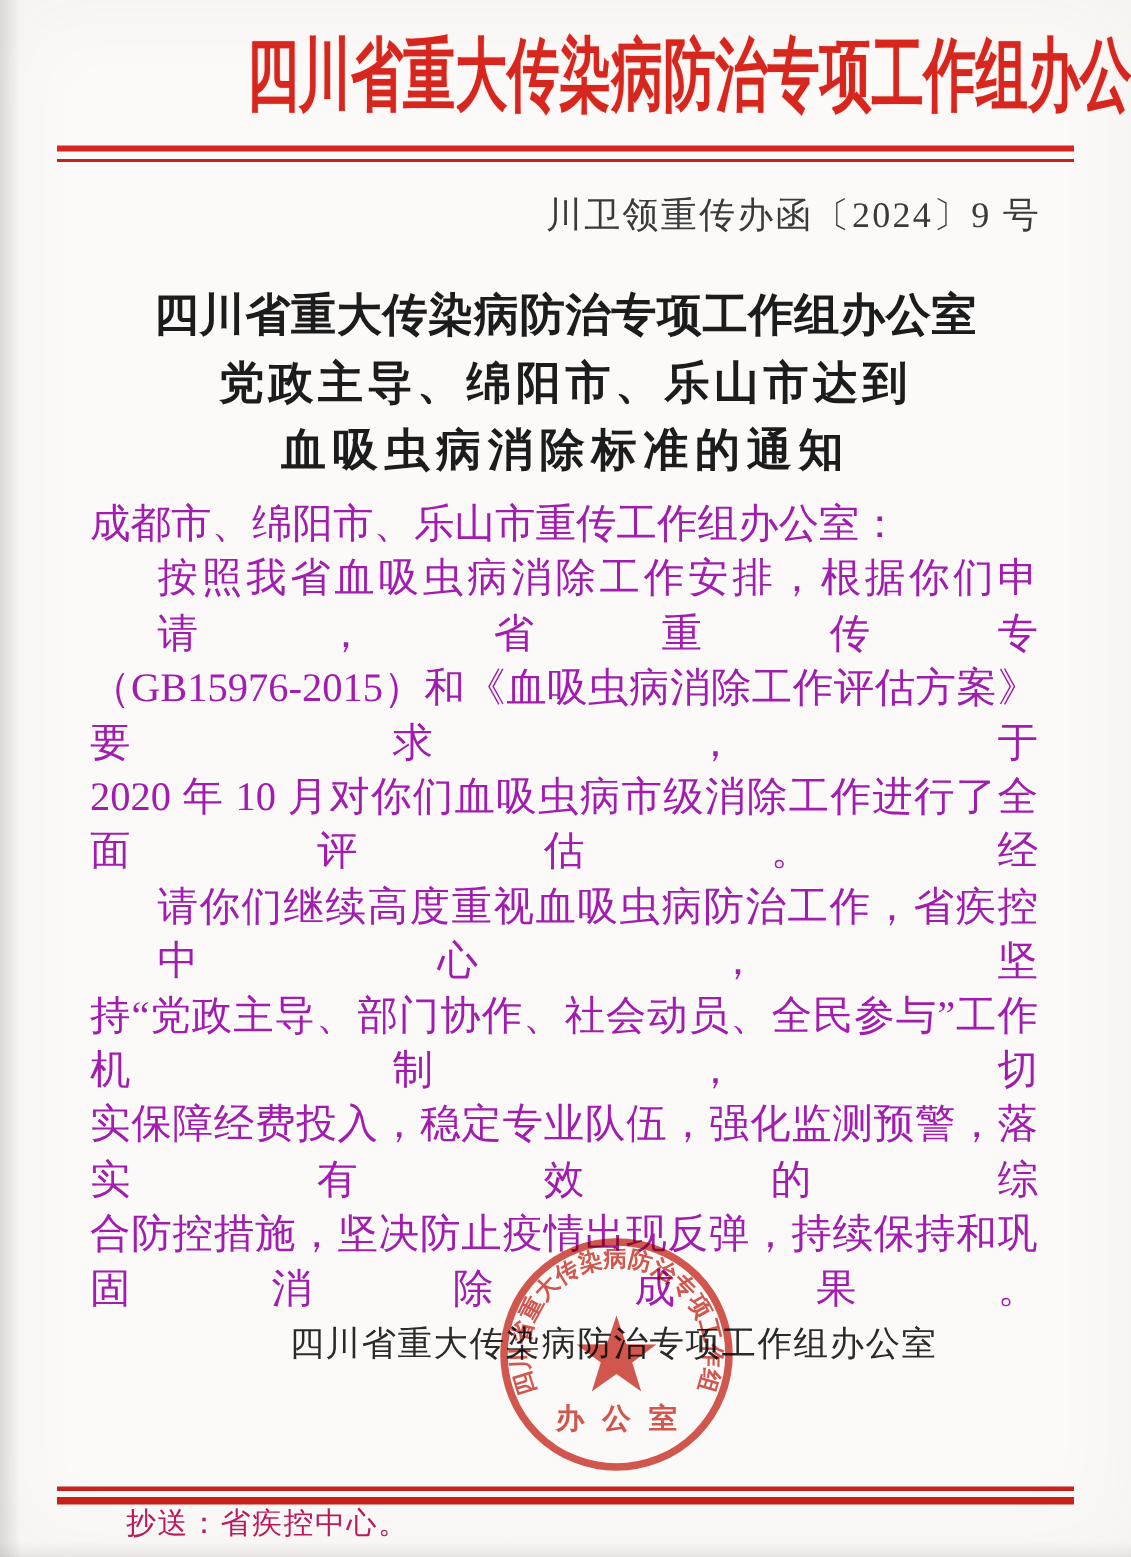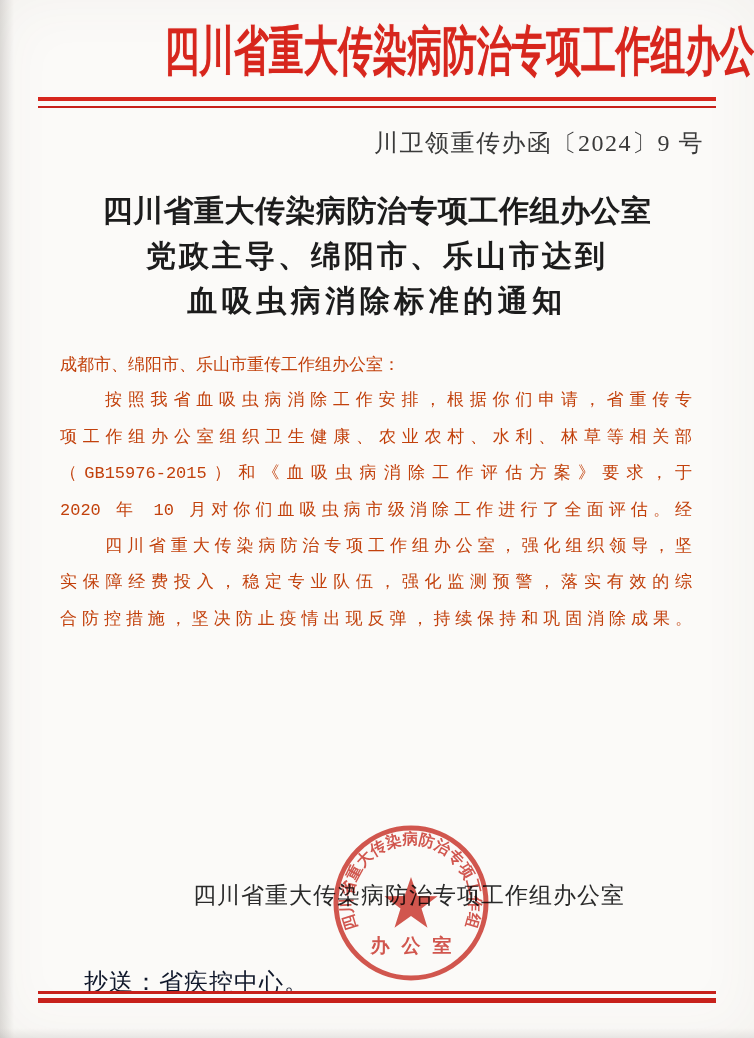--- a/index.html
+++ b/index.html
@@ -44,59 +44,58 @@
     letter-spacing:0px;
     text-shadow:0 0 1px rgba(215,38,29,.55);
   }
   .header-rule{
     position:absolute;left:38px;right:38px;top:97px;
     height:5px;
     border-top:4.5px solid var(--color-header_red);
     border-bottom:2px solid var(--color-rule_red);
   }
   .doc-number{
-    position:absolute;top:127px;right:50px;
+    position:absolute;top:127px;right:60px;
     font-size:24px;letter-spacing:1.5px;color:#3a3a3a;
   }
   .doc-title{
     position:absolute;top:188px;left:30px;right:30px;
     text-align:center;font-weight:bold;color:#1c1c1c;
     font-size:30px;line-height:45px;
   }
   .doc-title .t1{letter-spacing:.5px;}
   .doc-title .t2{letter-spacing:3px;}
   .doc-title .t3{letter-spacing:4.5px;}
 
   .body-text{
-    position:absolute;top:347px;left:60px;width:632px;
-    font-size:17px;line-height:36.4px;color:#c2410c;
+    position:absolute;top:331px;left:60px;width:632px;
+    font-size:27px;line-height:36.4px;color:#a21caf;
   }
   .body-text .line{
     text-align:left;white-space:nowrap;
   }
   .body-text .line.fill{
     white-space:normal;
     text-align:justify;
     text-align-last:justify;
     text-justify:inter-character;
-    font-family:Liberation Mono, monospace;
   }
   .body-text .line.indent{padding-left:45px;}
 
   .signature{
     position:absolute;left:0;right:0;top:874px;
     text-align:center;padding-left:64px;
     font-size:23px;line-height:44px;color:#2a2a2a;
   }
   .signature .sig-org{letter-spacing:1px;}
   .signature .sig-date{letter-spacing:2px;}
 
   .cc-note{
-    position:absolute;left:84px;top:966px;
-    font-size:24px;letter-spacing:1px;color:#0f172a;
+    position:absolute;left:84px;top:1002px;
+    font-size:20px;letter-spacing:1px;color:#be185d;
   }
   .footer-rule{
     position:absolute;left:38px;right:38px;top:991px;
     height:4px;
     border-top:3px solid var(--color-rule_red);
     border-bottom:5px solid var(--color-rule_red);
   }
 
   .seal{
     position:absolute;left:329px;top:821px;width:164px;height:164px;
@@ -120,24 +119,24 @@
 
   <div class="doc-title">
     <div class="t1">四川省重大传染病防治专项工作组办公室</div>
     <div class="t2">党政主导、绵阳市、乐山市达到</div>
     <div class="t3">血吸虫病消除标准的通知</div>
   </div>
 
   <div class="body-text">
     <div class="line">成都市、绵阳市、乐山市重传工作组办公室：</div>
     <div class="line fill indent">按照我省血吸虫病消除工作安排，根据你们申请，省重传专</div>
-    <div class="line fill">项工作组办公室组织卫生健康、农业农村、水利、林草等相关部</div>
     <div class="line fill">（GB15976-2015）和《血吸虫病消除工作评估方案》要求，于</div>
     <div class="line fill">2020 年 10 月对你们血吸虫病市级消除工作进行了全面评估。经</div>
-    <div class="line fill indent">四川省重大传染病防治专项工作组办公室，强化组织领导，坚</div>
+    <div class="line fill indent">请你们继续高度重视血吸虫病防治工作，省疾控中心，坚</div>
+    <div class="line fill">持“党政主导、部门协作、社会动员、全民参与”工作机制，切</div>
     <div class="line fill">实保障经费投入，稳定专业队伍，强化监测预警，落实有效的综</div>
     <div class="line fill">合防控措施，坚决防止疫情出现反弹，持续保持和巩固消除成果。</div>
   </div>
 
   <div class="signature">
     <div class="sig-org">四川省重大传染病防治专项工作组办公室</div>
   </div>
 
   <svg class="seal" viewBox="0 0 164 164">
     <defs>

